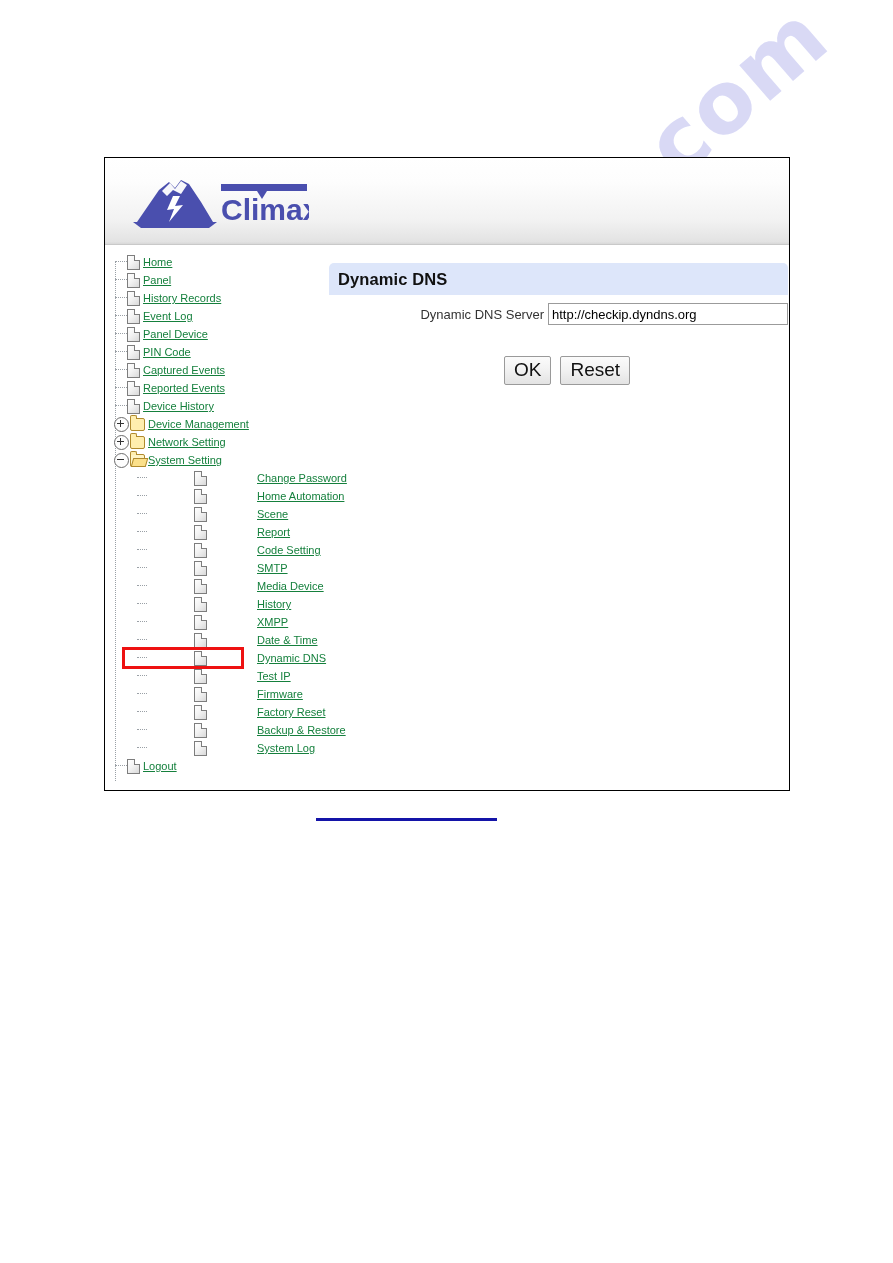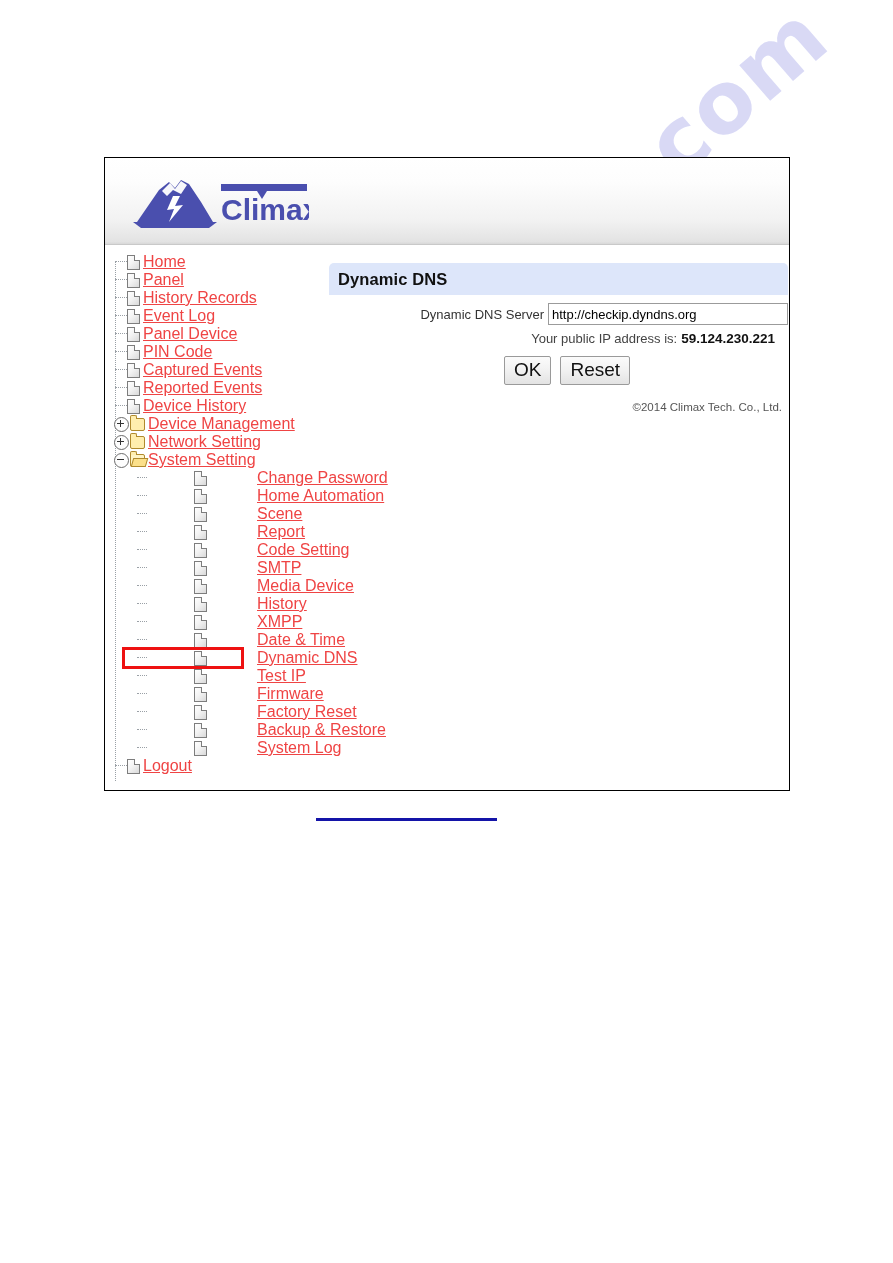--- a/index.html
+++ b/index.html
@@ -174,22 +174,22 @@
     left: 1px; top: 3px;
     width: 15px; height: 9px;
     background: #fbe08a;
     border: 1px solid #b08a2d;
     box-sizing: border-box;
     transform: skewX(-16deg);
   }
 
   .node-label {
     font-family: "Liberation Sans", sans-serif;
-    font-size: 16px;
-    color: #ef4444;
+    font-size: 11px;
+    color: #15803d;
     text-decoration: underline;
     text-underline-offset: 1px;
     cursor: pointer;
     text-align: right;
   }
 
   .node.highlight {
     outline: none;
   }
   .node.highlight .hl-box {
@@ -484,27 +484,22 @@
 
     <div id="panel-title" style="background: rgb(221, 230, 250);">
       <span class="title-text">Dynamic DNS</span>
     </div>
 
     <div class="form-row" id="row-server">
       <span class="field-label">Dynamic DNS Server</span>
       <input id="dns-input" type="text" value="http://checkip.dyndns.org" style="">
     </div>
 
-    <div class="form-row" id="row-ip">
-      <span class="ip-label">Your public IP address is:</span>
-      <span class="ip-value">59.124.230.221</span>
-    </div>
 
     <div class="form-row" id="row-buttons">
       <button class="btn">OK</button>
       <button class="btn">Reset</button>
     </div>
 
-    <div id="copyright">©2014 Climax Tech. Co., Ltd.</div>
   </div>
 </div>
 
 <div id="bottom-rule" style="background: rgb(20, 20, 168);"></div>
 
 </body></html>

